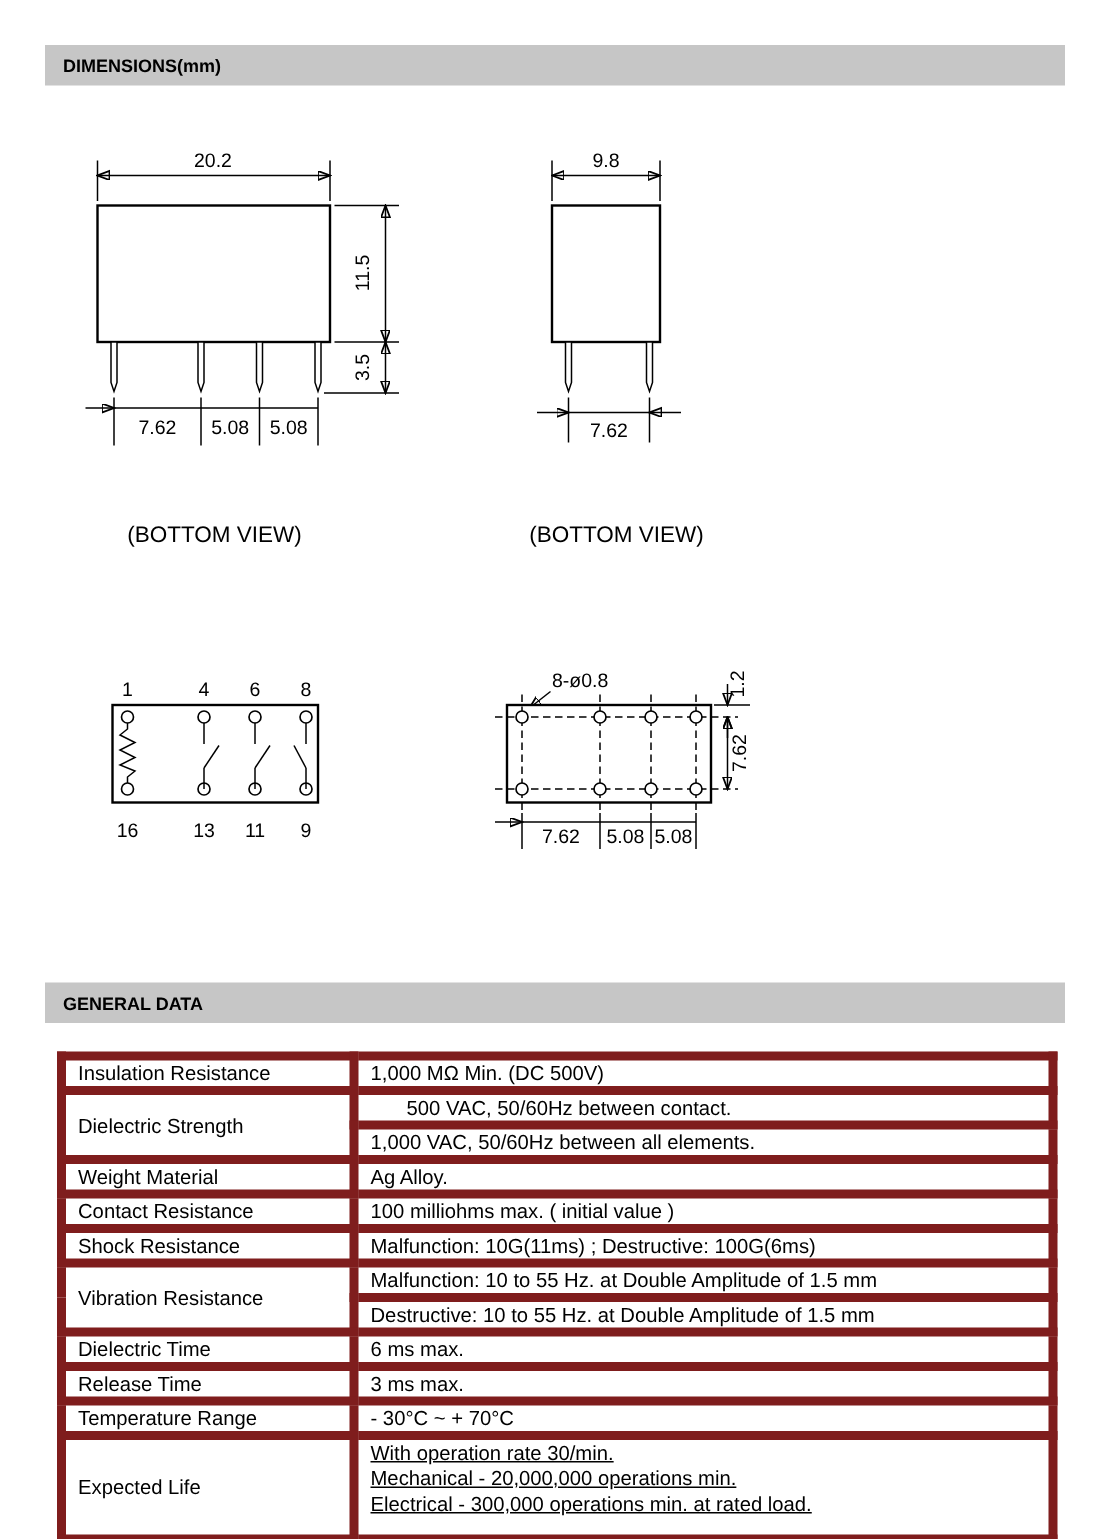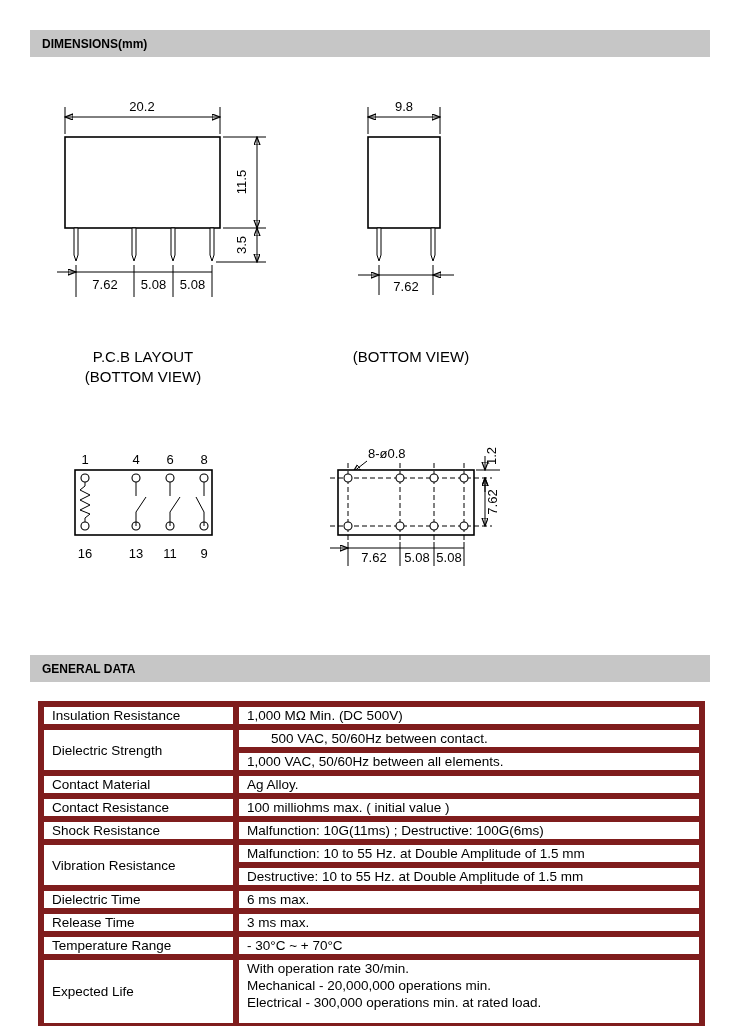--- a/index.html
+++ b/index.html
@@ -32,21 +32,21 @@
   #cap-pcb    { left:58px;  top:347px; width:170px; }
   #cap-wiring { left:326px; top:347px; width:170px; }
   table.gd {
     position:absolute; left:38px; top:701px; width:667px;
     border-collapse:collapse; font-size:13.5px; border:2px solid #000;
     table-layout:fixed;
   }
   .gd col.c1 { width:195px; }
   .gd td { border:6px solid #7f1d1d; padding:1px 8px; height:20px; vertical-align:middle; }
   .gd td.indent { padding-left:32px; }
-  .gd td.tall { padding-top:0; padding-bottom:12px; line-height:17px; }
+  .gd td.tall { padding-top:0; padding-bottom:12px; line-height:17px;text-decoration:underline; }
 </style>
 </head>
 <body>
 
 <div class="section-bar" id="bar-dimensions">
   <span>DIMENSIONS(mm)</span>
 </div>
 
 <svg class="drawings" width="739" height="515" viewBox="0 0 739 515">
   <defs>
@@ -159,21 +159,20 @@
     <line class="dim" x1="464" y1="457" x2="464" y2="481"></line>
     <line class="dim" x1="330" y1="463" x2="348" y2="463" marker-end="url(#arr)"></line>
     <line class="dim" x1="348" y1="463" x2="464" y2="463"></line>
     <text x="374" y="477" text-anchor="middle">7.62</text>
     <text x="417" y="477" text-anchor="middle">5.08</text>
     <text x="449" y="477" text-anchor="middle">5.08</text>
   </g>
 </svg>
 
 <div class="caption" id="cap-pcb">
-  <div>P.C.B LAYOUT</div>
   <div>(BOTTOM VIEW)</div>
 </div>
 
 <div class="caption" id="cap-wiring">
   <div>(BOTTOM VIEW)</div>
 </div>
 
 <div class="section-bar" id="bar-general">
   <span>GENERAL DATA</span>
 </div>
@@ -189,21 +188,21 @@
       <td>1,000 MΩ Min. (DC 500V)</td>
     </tr>
     <tr>
       <td rowspan="2">Dielectric Strength</td>
       <td class="indent">500 VAC, 50/60Hz between contact.</td>
     </tr>
     <tr>
       <td>1,000 VAC, 50/60Hz between all elements.</td>
     </tr>
     <tr>
-      <td>Contact Material</td>
+      <td>Weight Material</td>
       <td>Ag Alloy.</td>
     </tr>
     <tr>
       <td>Contact Resistance</td>
       <td>100 milliohms max. ( initial value )</td>
     </tr>
     <tr>
       <td>Shock Resistance</td>
       <td>Malfunction: 10G(11ms) ; Destructive: 100G(6ms)</td>
     </tr>

